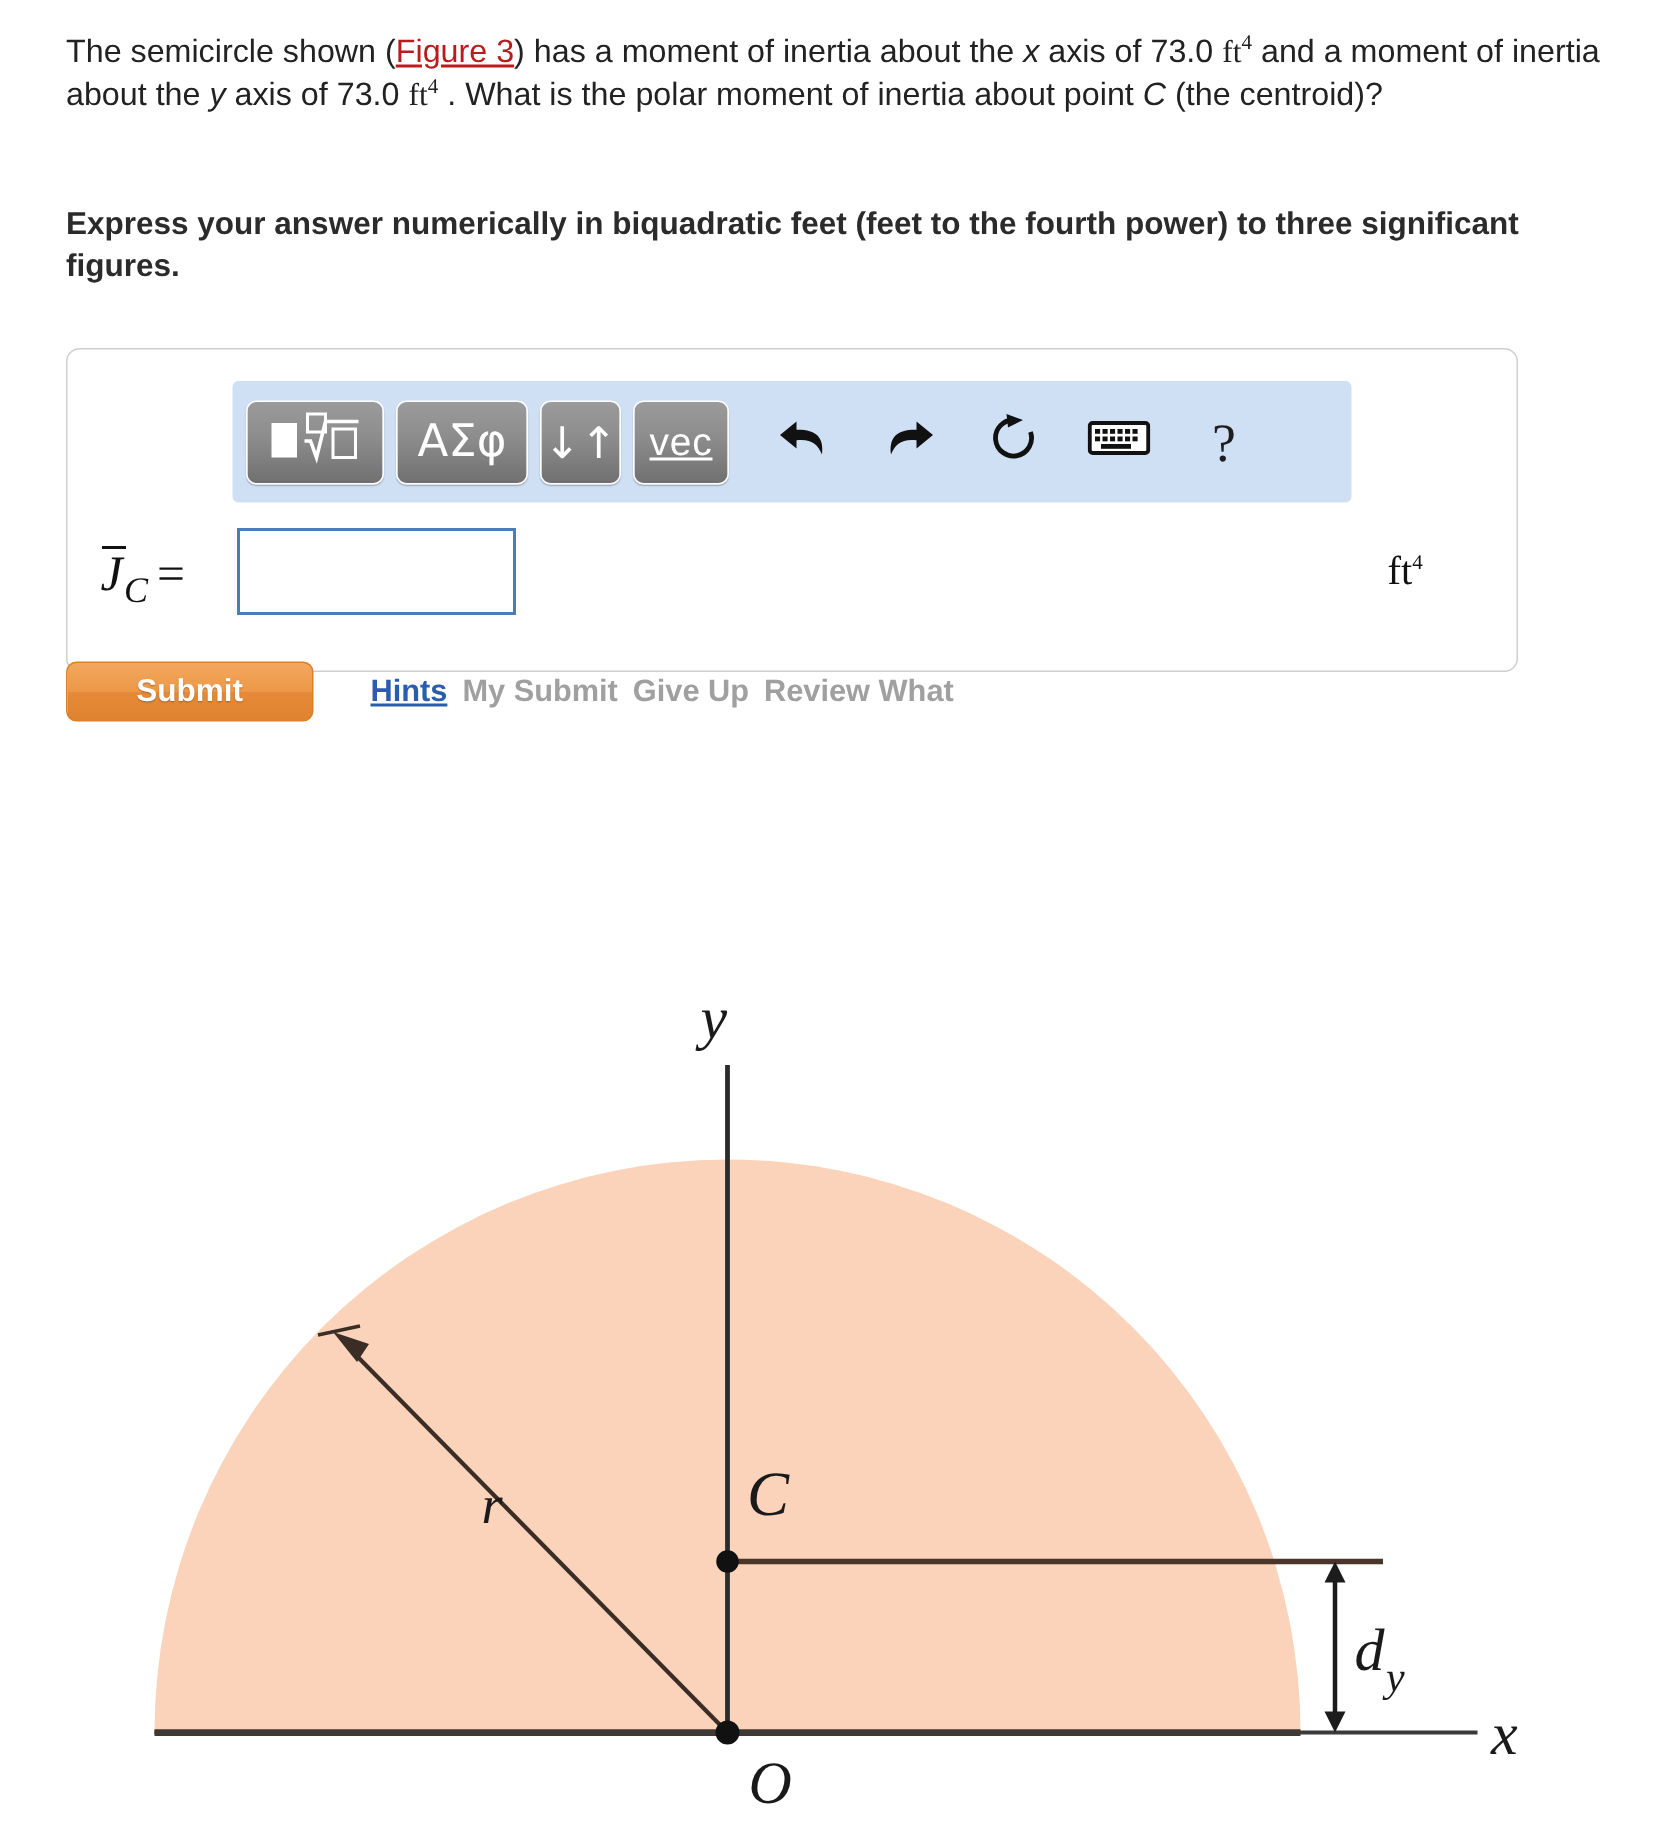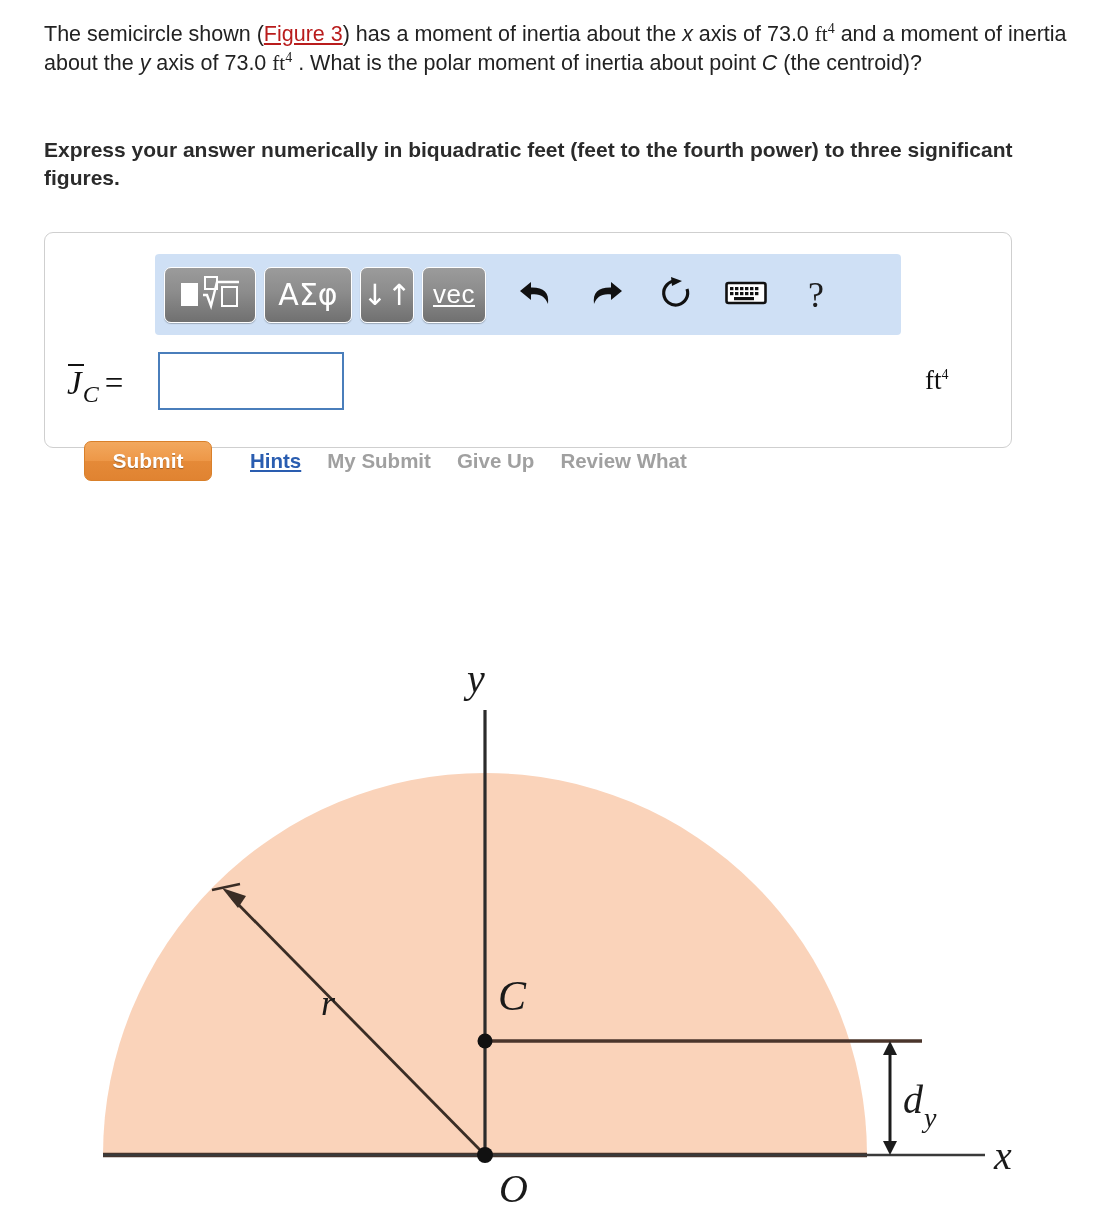--- a/index.html
+++ b/index.html
@@ -191,42 +191,41 @@
   
   .actions {
     position: absolute;
     left: 44px;
     top: 440px;
     height: 42px;
     display: flex;
     align-items: center;
   }
   .submit-btn {
-    width: 128px;
+    width: 165px;
     height: 40px;
     border-radius: 7px;
     border: 1px solid #d9802a;
     background: linear-gradient(to bottom, #f0a459 0%, #ec9344 48%, #e4873a 52%, #e0litt 100%);
     background: linear-gradient(to bottom, #f2a85e 0%, #ed9747 50%, #e58a38 51%, #e08331 100%);
     color: #ffffff;
     font-size: 21px;
     font-weight: bold;
     text-shadow: 0 1px 1px rgba(0,0,0,0.3);
     display: flex;
     align-items: center;
     justify-content: center;
     cursor: pointer;
     box-sizing: border-box;
-    margin-left: 40px;
   }
   .link-row {
     margin-left: 38px;
     display: flex;
     align-items: flex-end;
-    gap: 26px;
+    gap: 10px;
   }
   .hints-link {
     color: #2a5db0;
     font-size: 20.5px;
     font-weight: bold;
     text-decoration: underline;
     cursor: pointer;
   }
   .dim-link {
     color: #a0a0a0;

